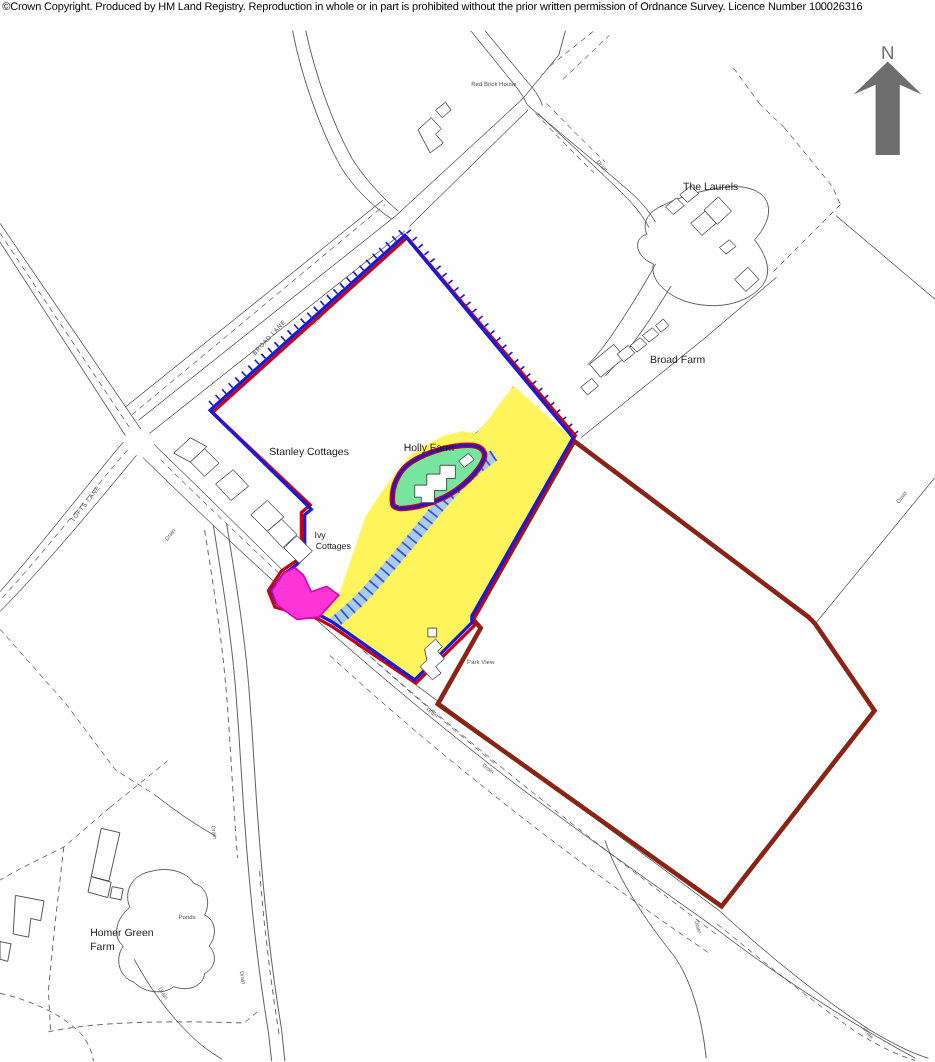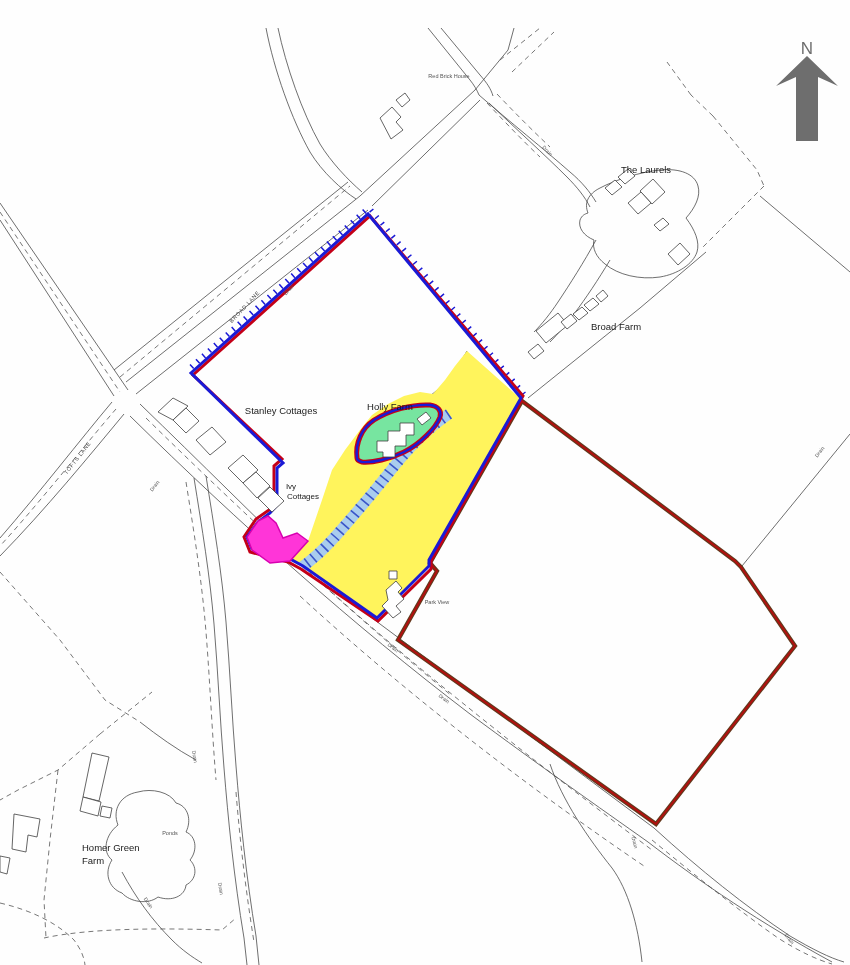--- a/index.html
+++ b/index.html
@@ -15,20 +15,21 @@
   .lbl-road{font-size:5.5px;fill:#444;letter-spacing:0.6px;}
   .lbl-drain{font-size:5px;fill:#555;}
   .road{stroke:var(--c-road_line,#4a4a4a);stroke-width:0.8;fill:none;}
   .roadd{stroke:var(--c-road_line,#4a4a4a);stroke-width:0.75;fill:none;stroke-dasharray:5 4;}
   .bld{fill:#ffffff;stroke:#3f3f3f;stroke-width:0.8;}
 </style>
 </head>
 <body>
 
 <div class="page">
+  <div class="copyright">©Crown Copyright.  Produced by HM Land Registry.  Reproduction in whole or in part is prohibited without the prior written permission of Ordnance Survey. Licence Number 100026316</div>
 
   <svg class="map" width="850" height="965" viewBox="0 0 850 965">
 
     <g>
       <path class="road" d="M 0,203 L 128,390"></path>
       <path class="road" d="M 0,220 L 114,396"></path>
       <path class="road" d="M 126,382 L 360,196 L 475,90 L 508,50 L 514,28"></path>
       <path class="road" d="M 136,394 L 368,210"></path>
       <path class="road" d="M 372,206 L 480,100"></path>
       <path class="road" d="M 114,370 L 348,182"></path>

